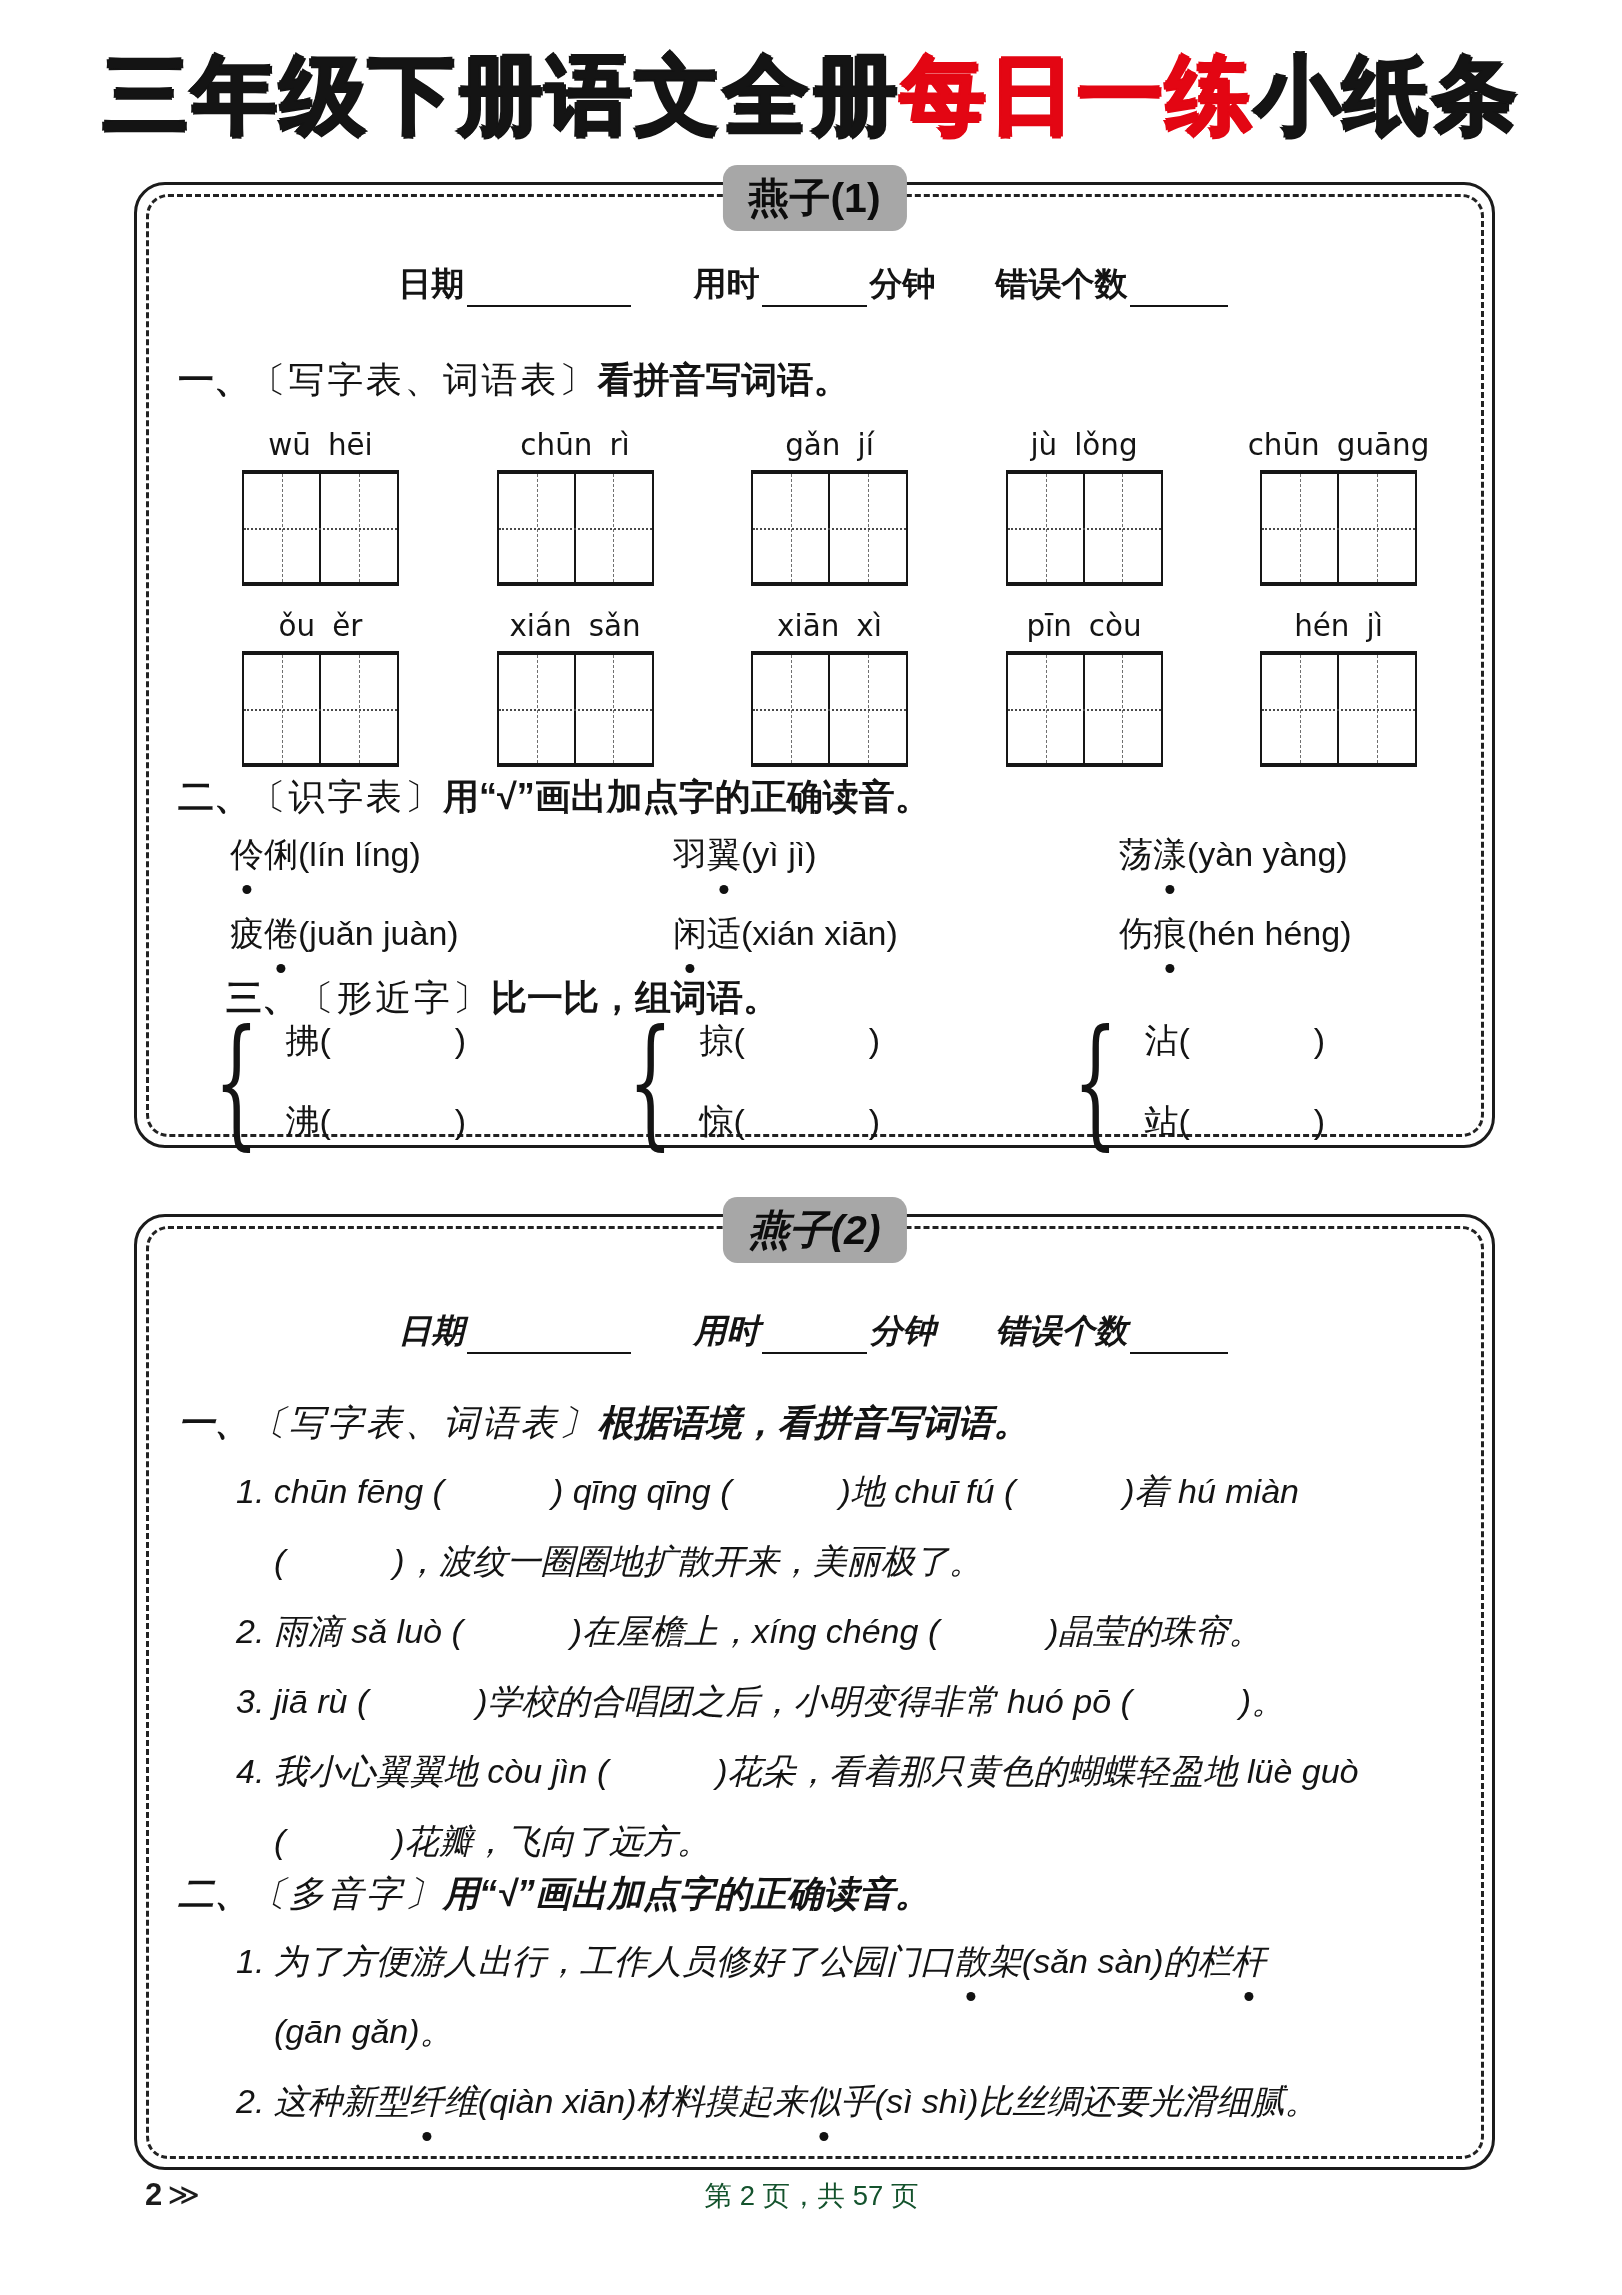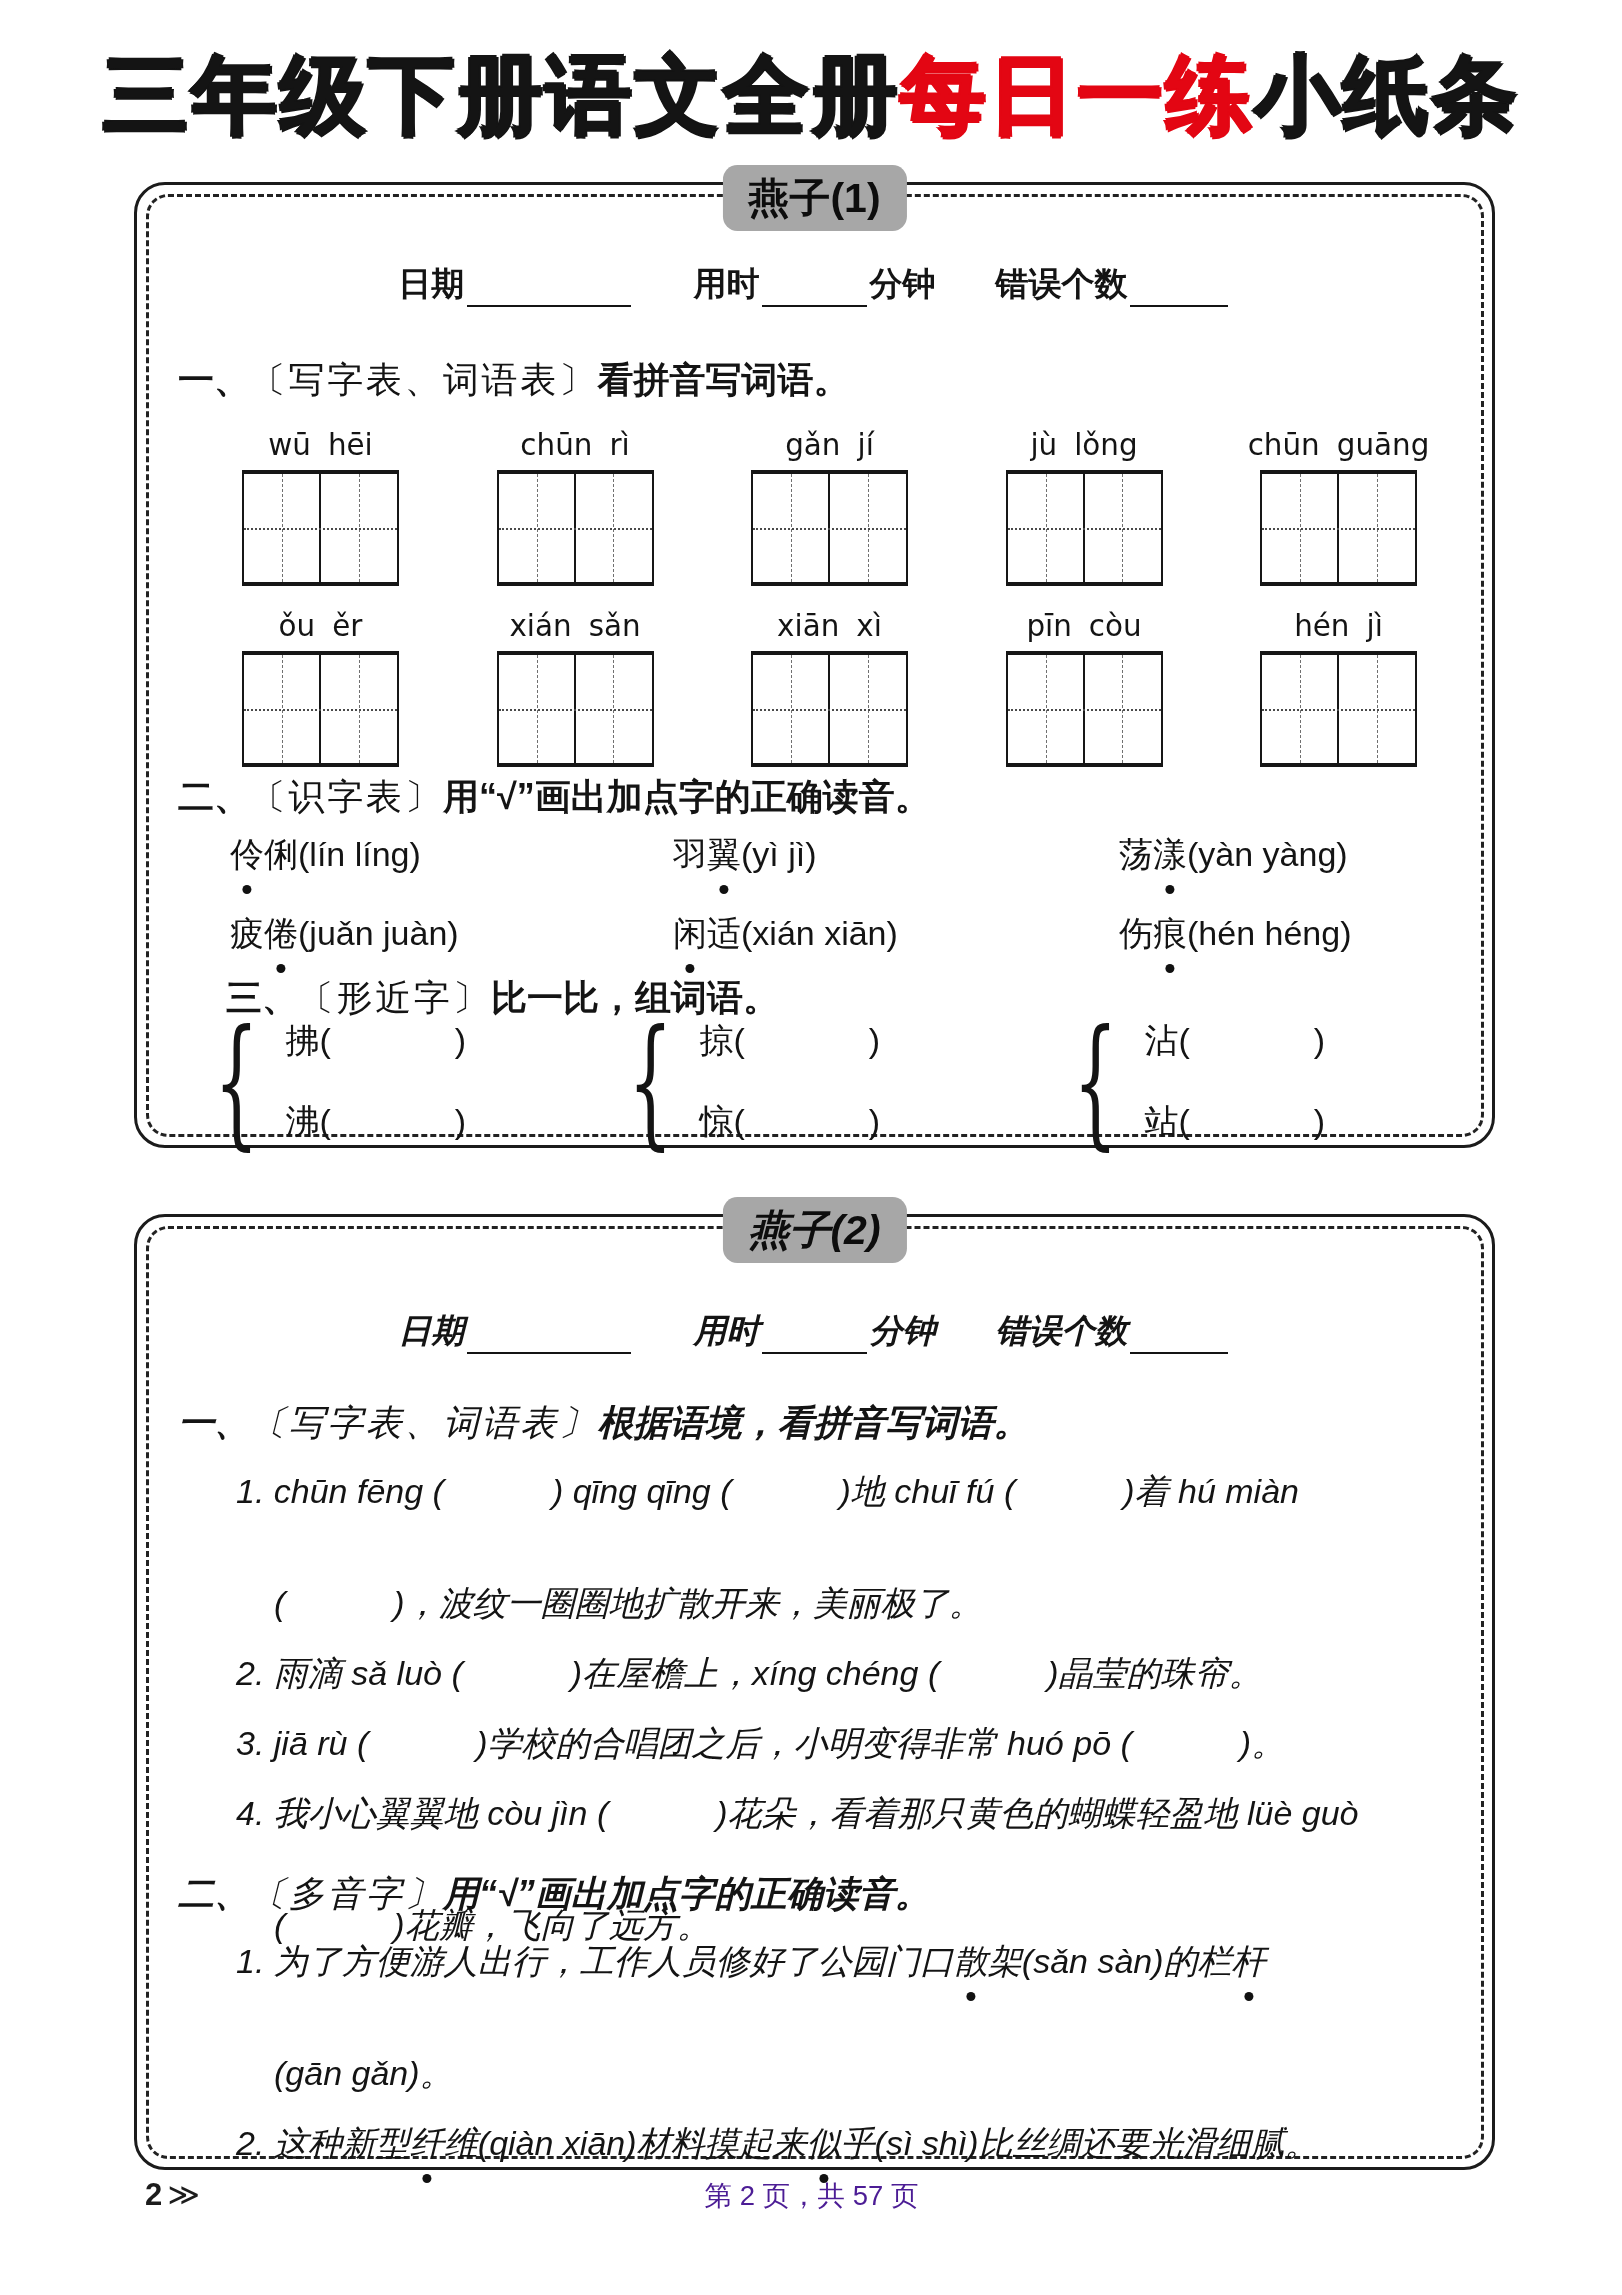--- a/index.html
+++ b/index.html
@@ -47,37 +47,37 @@
   .v-dash2{left:75%;top:0;bottom:0;width:0;border-left:1.3px dashed #707070;}
   .h-dot{top:50%;left:0;right:0;height:0;border-top:2px dotted #4a4a4a;}
 
   
   .dot-grid{position:absolute;display:grid;grid-template-columns:429px 432px auto;gap:14px;}
   .dot-item{font-size:34px;height:65px;white-space:nowrap;}
 
   
   .seg-lines{position:absolute;}
   .sent-line{font-size:34px;line-height:48px;height:70px;white-space:nowrap;}
-  .sent-line.indent{padding-left:38px;margin-top:42px;}
+  .sent-line.indent{padding-left:38px;}
   .gap-space{display:inline-block;width:108px;}
   .dotchar{position:relative;display:inline-block;}
   .dotchar::after{content:"";position:absolute;left:50%;bottom:-15.7px;transform:translateX(-50%);
                   width:9.2px;height:9.2px;border-radius:50%;background:#111;}
 
   
   .pairs-row{position:absolute;left:77px;right:46px;display:grid;grid-template-columns:414px 445px auto;}
   .pair-group{display:flex;align-items:center;}
   .brace{font-family:"DejaVu Serif",serif;font-weight:400;font-size:141px;line-height:128px;
          transform:scaleX(0.5);transform-origin:left center;margin-right:-18.3px;}
   .pair-lines{display:flex;flex-direction:column;gap:34px;}
   .pair-line{font-size:34px;line-height:47px;white-space:nowrap;}
   .pair-space{display:inline-block;width:124px;}
 
   
-  .footer-center{position:absolute;top:2178px;left:0;width:100%;text-align:center;font-size:27.5px;color:#4c1d95;}
+  .footer-center{position:absolute;top:2178px;left:0;width:100%;text-align:center;font-size:27.5px;color:#14532d;}
   .footer-left{position:absolute;top:2176px;left:145px;font-size:31px;font-weight:700;color:#1c1c1c;}
   .footer-left .arrows{font-weight:400;margin-left:5.2px;}
 </style>
 </head>
 <body>
 
 <div class="page">
 
   <div class="main-title">
     <span>三年级下册语文全册</span><span class="red">每日一练</span><span>小纸条</span>

